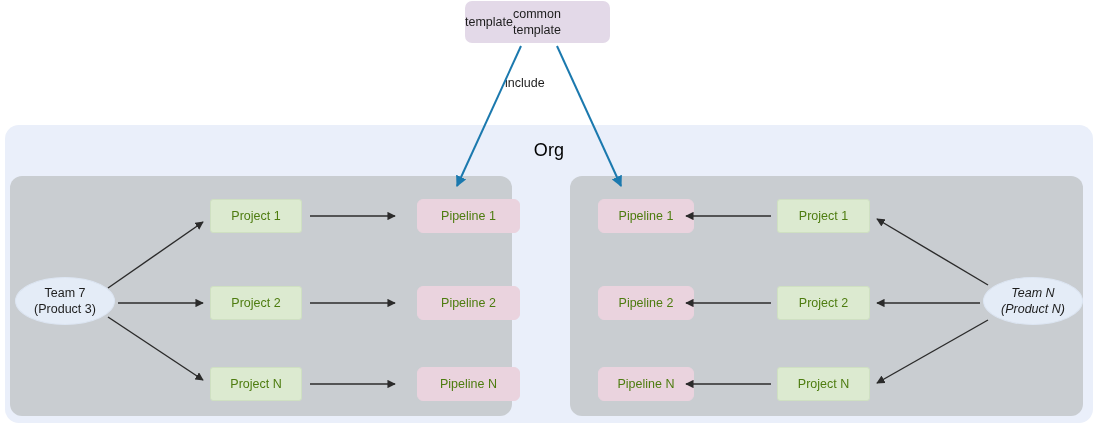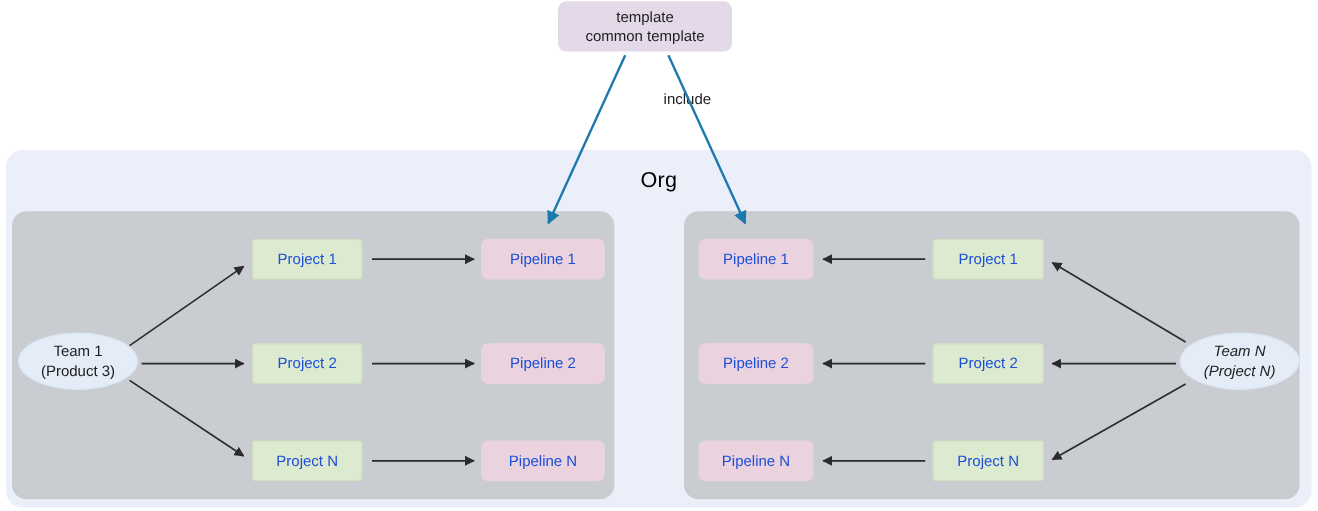--- a/index.html
+++ b/index.html
@@ -53,45 +53,46 @@
 
   
   .node {
     position: absolute;
     height: 34px;
     border-radius: 3px;
     display: flex;
     align-items: center;
     justify-content: center;
     font-size: 12.5px;
-    color: #1d4ed8;
+    color: #4d7c0f;
     box-sizing: border-box;
     white-space: nowrap;
   }
   .node.project {
     background: #dcead0;
     border: 1px solid #cfe0c2;
   }
   .node.pipeline {
     background: #ead3de;
     border: 1px solid #ead3de;
     border-radius: 6px;
+    margin-left: 16px;
   }
 
   
   .template-box {
     position: absolute;
     left: 465px;
     top: 1px;
     width: 145px;
     height: 42px;
     background: #e3d9e8;
     border-radius: 7px;
     display: flex;
-    flex-direction: column;
+    flex-direction: row;
     align-items: center;
     justify-content: center;
     font-size: 12.5px;
     color: #1d1d1d;
     line-height: 16px;
   }
 
   
   .ellipse {
     position: absolute;
@@ -111,21 +112,20 @@
     white-space: nowrap;
   }
 
   
   .include-label {
     position: absolute;
     left: 505px;
     top: 76px;
     font-size: 12.5px;
     color: #1d1d1d;
-    padding-left: 48px;
   }
 
   
   #arrows {
     position: absolute;
     left: 0;
     top: 0;
     width: 1098px;
     height: 426px;
     pointer-events: none;
@@ -143,35 +143,35 @@
   <div class="team-group right"></div>
 
   <div class="template-box">
     <span>template</span>
     <span>common template</span>
   </div>
 
   <div class="include-label">include</div>
 
   <div class="ellipse" style="left:15px; top:277px;">
-    <span>Team 1</span>
+    <span>Team 7</span>
     <span>(Product 3)</span>
   </div>
 
   <div class="node project" style="left:210px; top:199px; width:92px;">Project 1</div>
   <div class="node project" style="left:210px; top:286px; width:92px;">Project 2</div>
   <div class="node project" style="left:210px; top:367px; width:92px;">Project N</div>
 
   <div class="node pipeline" style="left:401px; top:199px; width:103px;">Pipeline 1</div>
   <div class="node pipeline" style="left:401px; top:286px; width:103px;">Pipeline 2</div>
   <div class="node pipeline" style="left:401px; top:367px; width:103px;">Pipeline N</div>
 
   <div class="ellipse" style="left:983px; top:277px;font-style:italic;">
     <span>Team N</span>
-    <span>(Project N)</span>
+    <span>(Product N)</span>
   </div>
 
   <div class="node pipeline" style="left:582px; top:199px; width:96px;">Pipeline 1</div>
   <div class="node pipeline" style="left:582px; top:286px; width:96px;">Pipeline 2</div>
   <div class="node pipeline" style="left:582px; top:367px; width:96px;">Pipeline N</div>
 
   <div class="node project" style="left:777px; top:199px; width:93px;">Project 1</div>
   <div class="node project" style="left:777px; top:286px; width:93px;">Project 2</div>
   <div class="node project" style="left:777px; top:367px; width:93px;">Project N</div>
 

